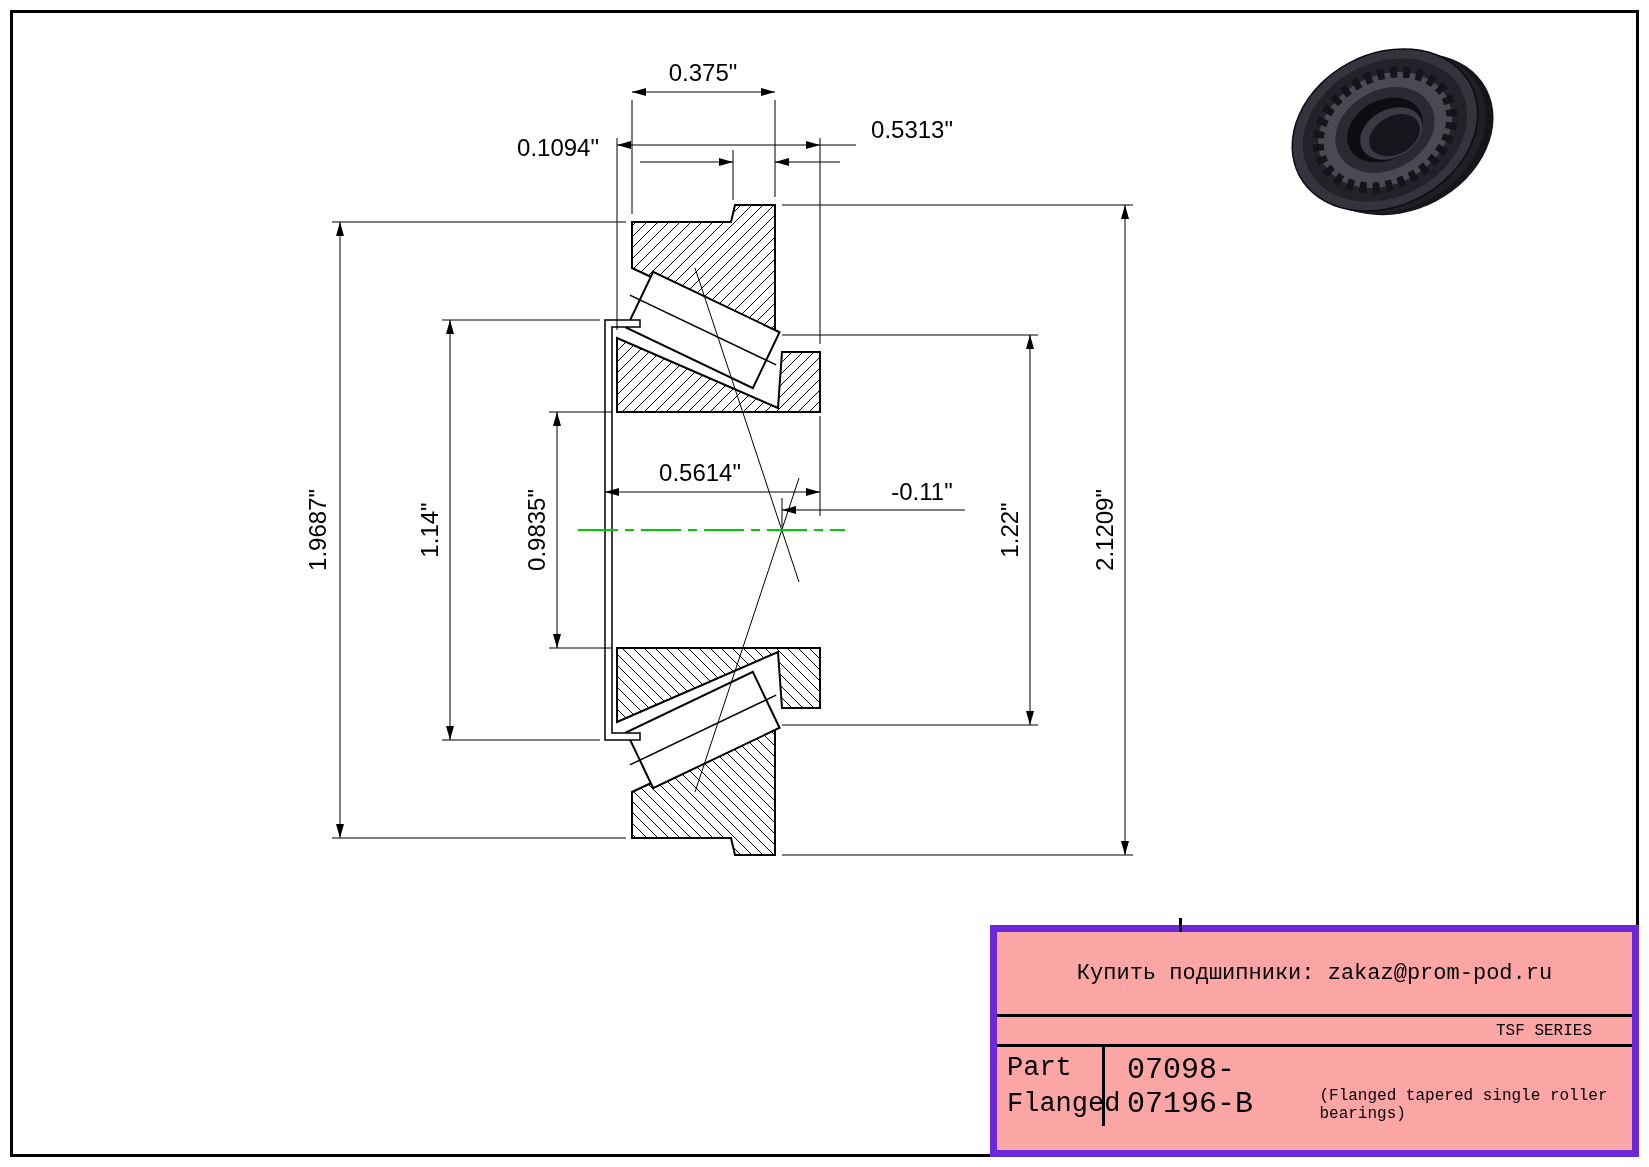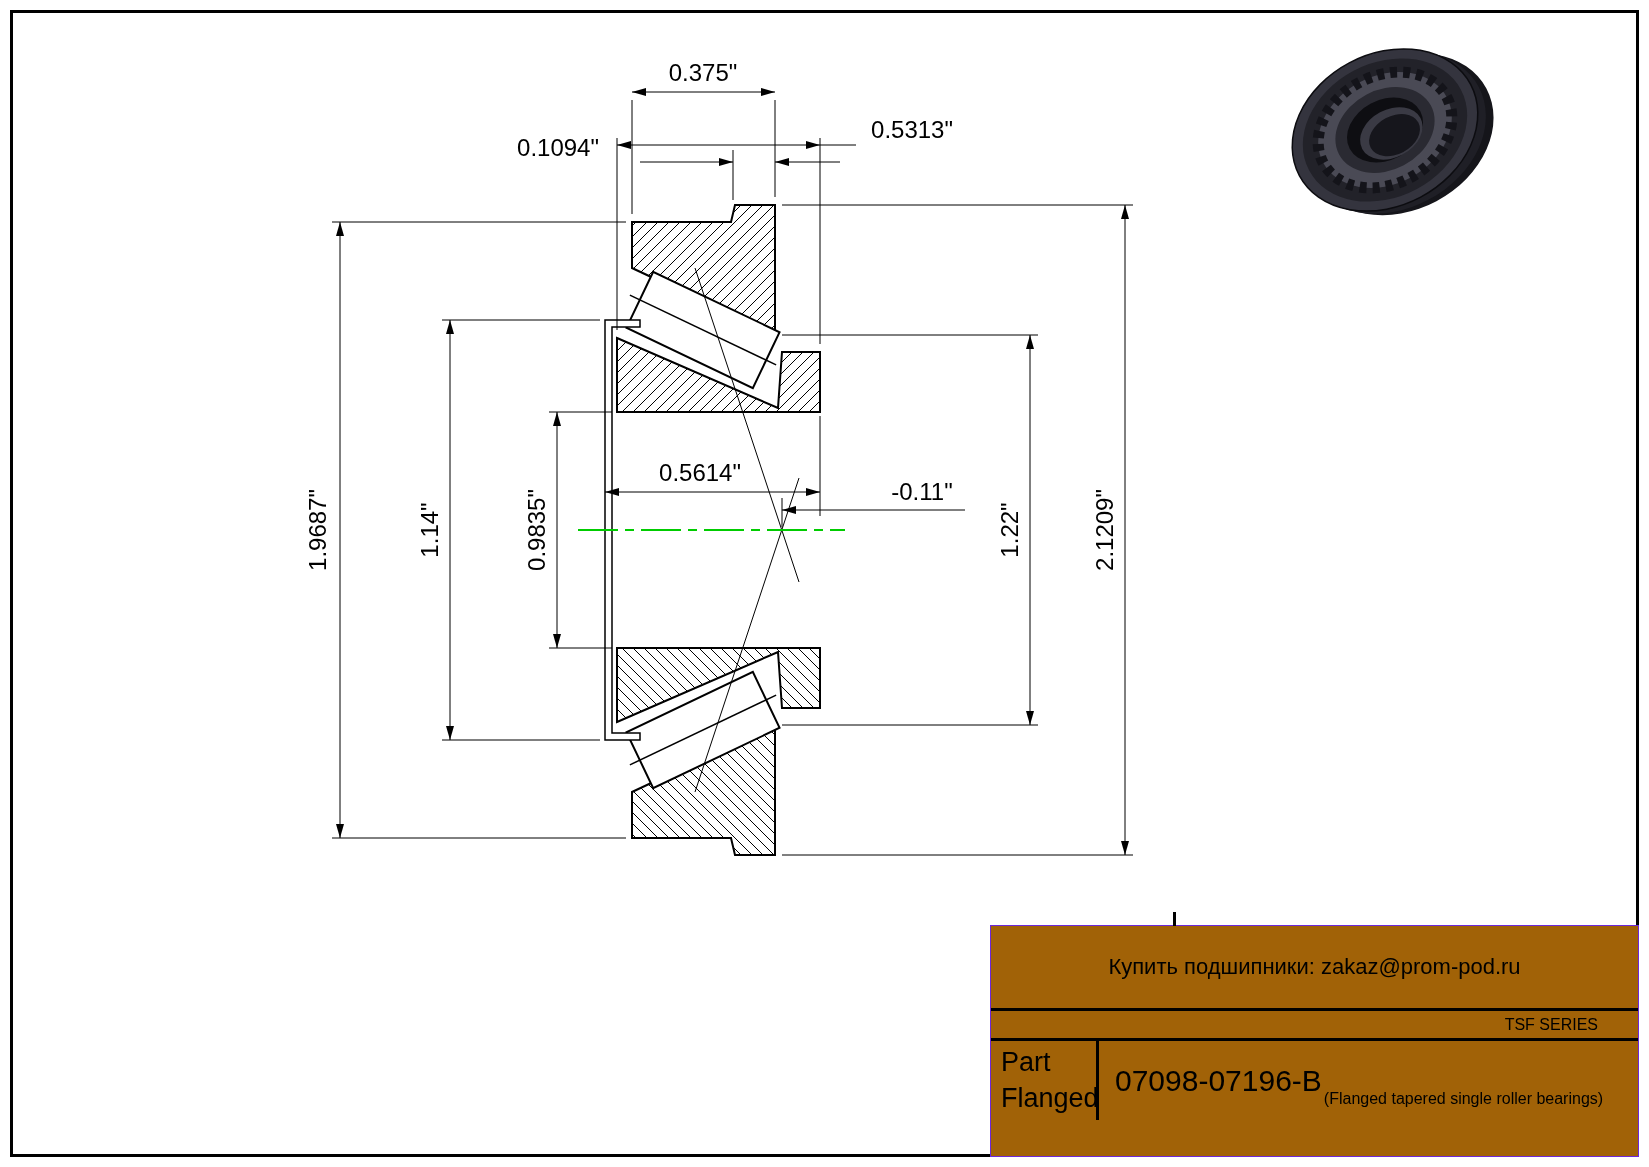--- a/index.html
+++ b/index.html
@@ -3,31 +3,31 @@
 <meta charset="utf-8">
 <style>
   html,body{margin:0;padding:0;background:#ffffff;}
   .page{position:relative;width:1649px;height:1167px;background:#fff;
         font-family:"Liberation Sans",sans-serif;overflow:hidden;color:#000;}
   .frame{position:absolute;left:10px;top:10px;right:10px;bottom:10px;border:3px solid #000;}
   svg.drawing{position:absolute;left:0;top:0;}
   text.dim{font-family:"Liberation Sans",sans-serif;font-size:24px;fill:#000;}
 
   .titleblock{position:absolute;left:990px;top:925px;width:649px;height:232px;
-              border:1px solid #6d28d9;box-sizing:border-box;background:#a16207;}
+              border:7px solid #6d28d9;box-sizing:border-box;background:#fca5a5;font-family:Liberation Mono, monospace;}
   .tb-tick{position:absolute;left:182px;top:-14px;width:3px;height:14px;background:#000;}
   .tb-row-contact{height:82px;border-bottom:3px solid #000;display:flex;align-items:center;
                   justify-content:center;font-size:22px;}
   .tb-row-series{height:27px;border-bottom:3px solid #000;display:flex;align-items:center;
                  justify-content:flex-end;padding-right:40px;font-size:16px;box-sizing:content-box;}
   .tb-row-part{display:flex;height:79px;}
   .tb-part-label{width:108px;border-right:3px solid #000;padding-left:10px;display:flex;
                  flex-direction:column;justify-content:center;font-size:27px;line-height:1.3;
                  box-sizing:border-box;}
-  .tb-part-value{flex:1;display:flex;align-items:center;padding-left:16px;}
+  .tb-part-value{flex:1;display:flex;align-items:center;padding-left:22px;}
   .pn{font-size:30px;}
   .pdesc{font-size:16px;margin-left:2px;margin-top:37px;}
 </style>
 </head>
 <body>
 
 <div class="page">
   <div class="frame"></div>
 
   <svg class="drawing" width="1649" height="1167" viewBox="0 0 1649 1167">

